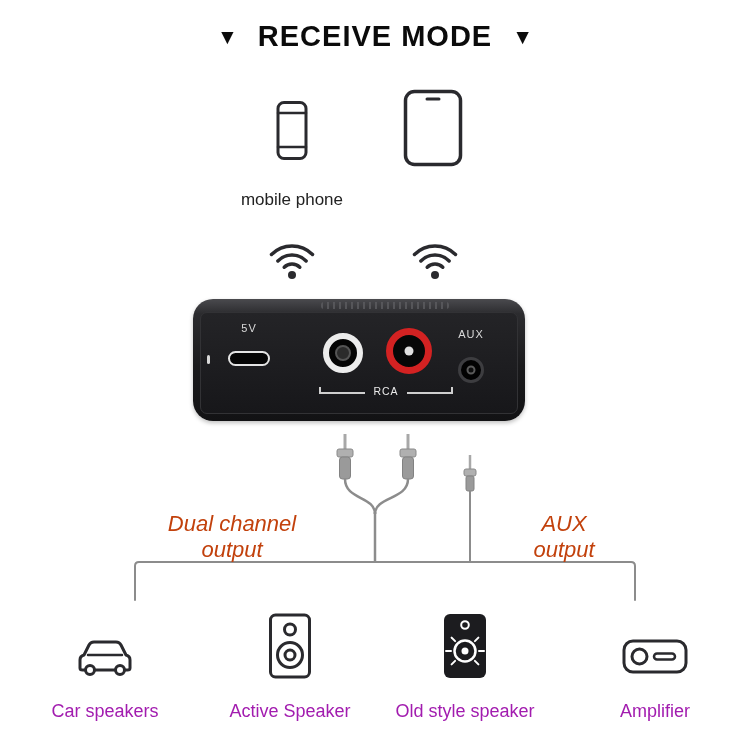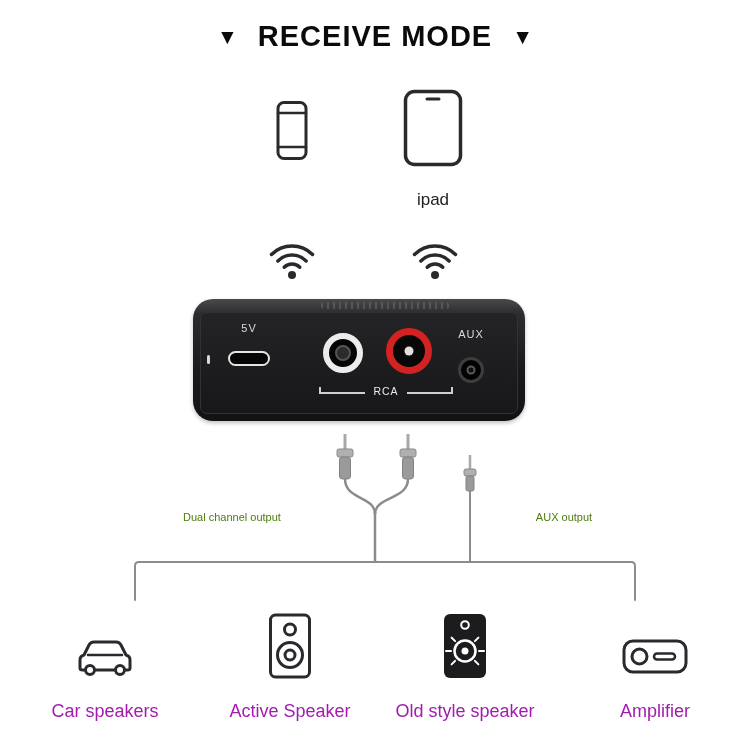--- a/index.html
+++ b/index.html
@@ -49,21 +49,21 @@
   .line-r{position:absolute;left:206px;top:79px;width:46px;border-top:2px solid #cfcfcf;}
   .tick-r{position:absolute;left:250px;top:74px;height:6px;border-left:2px solid #cfcfcf;}
   .aux-label{left:250px;top:15px;width:40px;}
   .aux-jack{position:absolute;left:257px;top:44px;width:26px;height:26px;box-sizing:border-box;
             border-radius:50%;background:#020202;border:3px solid #3d3d40;}
   .aux-jack .hole{position:absolute;left:50%;top:50%;transform:translate(-50%,-50%);
                   width:9px;height:9px;box-sizing:border-box;border-radius:50%;
                   background:#0d0d0d;border:2px solid #5a5a5a;}
 
   
-  .out-lbl{position:absolute;font-size:11px;color:#4d7c0f;text-align:center;}
+  .out-lbl{position:absolute;font-size:22px;color:#c2410c;text-align:center;font-style:italic;}
   .out-dual{left:146px;top:511px;width:172px;}
   .out-aux{left:508px;top:511px;width:112px;}
 
   
   .cables{position:absolute;left:0;top:420px;}
 
   
   .dest-car{left:72px;top:630px;}
   .dest-active{left:266px;top:612px;}
   .dest-old{left:436px;top:611px;}
@@ -91,21 +91,21 @@
       <line x1="3" y1="13" x2="31" y2="13" stroke-width="2.5"></line>
       <line x1="3" y1="47" x2="31" y2="47" stroke-width="2.5"></line>
     </svg>
   </div>
   <div class="abs src-ipad">
     <svg width="62" height="80" viewBox="0 0 62 80" fill="none" stroke="#2a2a2e" stroke-width="3.5" stroke-linecap="round">
       <rect x="3.5" y="3.5" width="55" height="73" rx="9"></rect>
       <line x1="25" y1="11" x2="37" y2="11" stroke-width="3"></line>
     </svg>
   </div>
-  <div class="lbl lbl-ipad">ipad</div>
+  <div class="lbl lbl-phone">mobile phone</div>
 
   <div class="abs wifi-1">
     <svg width="54" height="50" viewBox="0 0 54 50" fill="none" stroke="#2a2a2e" stroke-width="3.5" stroke-linecap="round">
       <path d="M19.2 35.2 A11 11 0 0 1 34.8 35.2"></path>
       <path d="M12.9 28.9 A20 20 0 0 1 41.1 28.9"></path>
       <path d="M6.5 22.5 A29 29 0 0 1 47.5 22.5"></path>
       <circle cx="27" cy="43" r="4" fill="#2a2a2e" stroke="none"></circle>
     </svg>
   </div>
   <div class="abs wifi-2">

